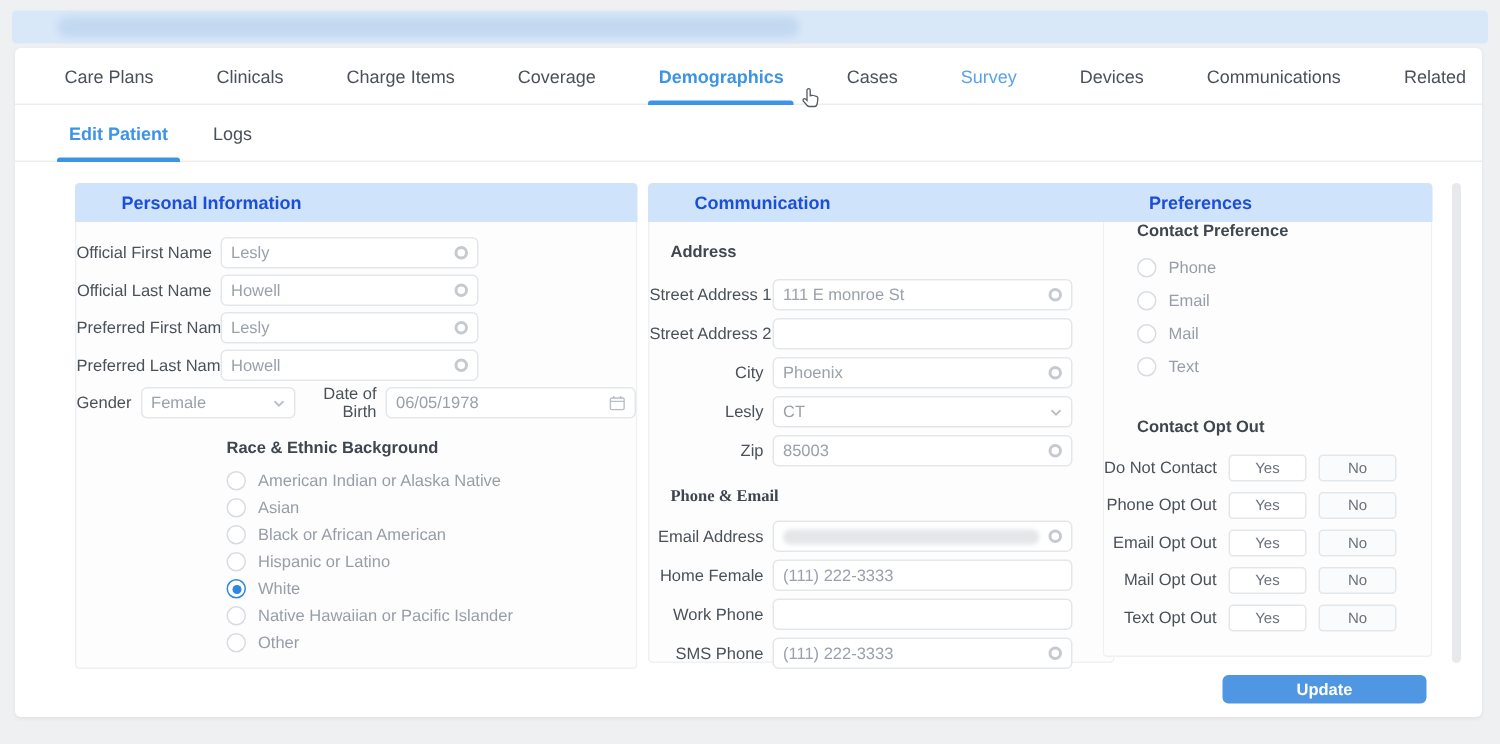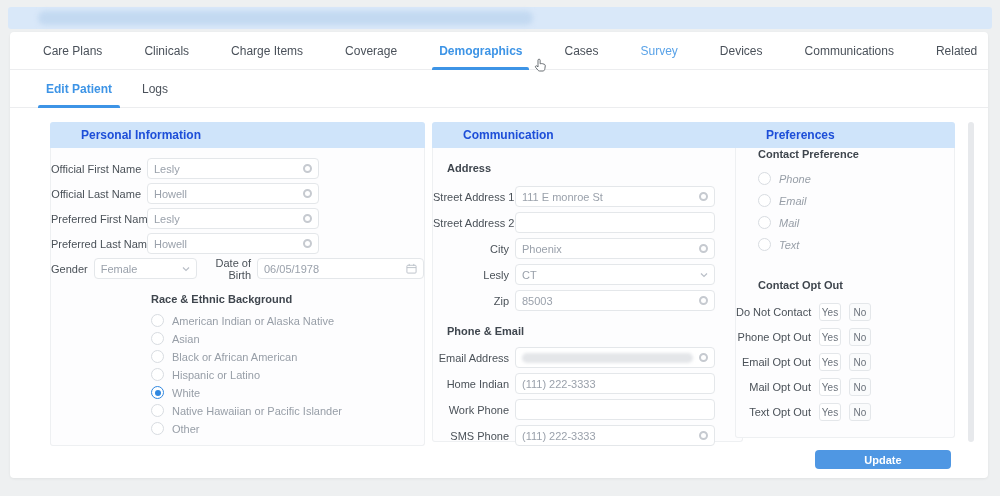--- a/index.html
+++ b/index.html
@@ -81,32 +81,32 @@
   .race-title { font-size:11px; font-weight:bold; color:#3f464e; margin-bottom:9px; }
   .radio-row { display:flex; align-items:center; margin-bottom:5px; cursor:pointer; }
   .radio-circle { width:13px; height:13px; border:1px solid #d8dce1; border-radius:50%;
     background:#fff; flex:none; margin-right:8px; position:relative; }
   .radio-row.selected .radio-circle { border-color:#2f87e0; }
   .radio-row.selected .radio-circle::after { content:""; position:absolute;
     left:2.5px; top:2.5px; width:6px; height:6px; border-radius:50%; background:#2f87e0; }
   .radio-label { font-size:11px; color:#979ea7; }
   
   .comm-h1 { margin-top:4px; margin-bottom:12px; }
-  .comm-h2 { margin-top:14px; margin-bottom:10px; }
+  .comm-h2 { margin-top:14px; margin-bottom:10px;font-family:Liberation Serif, serif; }
   .panel-comm .frow { margin-bottom:5px; }
   
   .prefs-body { padding-top:0; }
   .prefs-h { margin-bottom:12px; padding-left:22px; }
   .pref-radios { padding-left:22px; }
-  .pref-radios .radio-row { margin-bottom:9px;font-style:italic; }
+  .pref-radios .radio-row { margin-bottom:9px; }
   .optout-h { margin-top:28px; margin-bottom:12px; padding-left:22px; }
   .opt-row { display:flex; align-items:center; height:18px; margin-bottom:7px; }
   .opt-label { width:75px; font-size:11px; color:#4a5158; text-align:right;
     white-space:nowrap; }
-  .yn-btn { width:22px; height:18px; border:1px solid #e4e7ea; border-radius:3px;
+  .yn-btn { width:52px; height:18px; border:1px solid #e4e7ea; border-radius:3px;
     background:#fff; font-size:10px; color:#6b727b; display:flex; align-items:center;
     justify-content:center; cursor:pointer; font-family:"Liberation Sans",sans-serif; }
   .yn-yes { margin-left:8px; }
   .yn-no  { margin-left:8px; background:#fafbfc; }
   
   .update-btn { position:absolute; left:805px; top:342px; width:136px; height:19px;
     background:#4f97e3; border:none; border-radius:4px; color:#fff; font-size:11px;
     font-weight:bold; display:flex; align-items:center; justify-content:center;
     cursor:pointer; font-family:"Liberation Sans",sans-serif; }
   .scrollbar { position:absolute; left:958px; top:14px; width:6px; height:320px;
@@ -277,21 +277,21 @@
         <div class="section-header comm-h2">Phone &amp; Email</div>
 
         <div class="frow">
           <div class="flabel">Email Address</div>
           <div class="input">
             <span class="redacted-value"></span>
             <span class="gear-icon"></span>
           </div>
         </div>
         <div class="frow">
-          <div class="flabel">Home Indian</div>
+          <div class="flabel">Home Female</div>
           <div class="input">
             <input value="(111) 222-3333" style="">
           </div>
         </div>
         <div class="frow">
           <div class="flabel">Work Phone</div>
           <div class="input">
             <input value="" style="">
           </div>
         </div>

